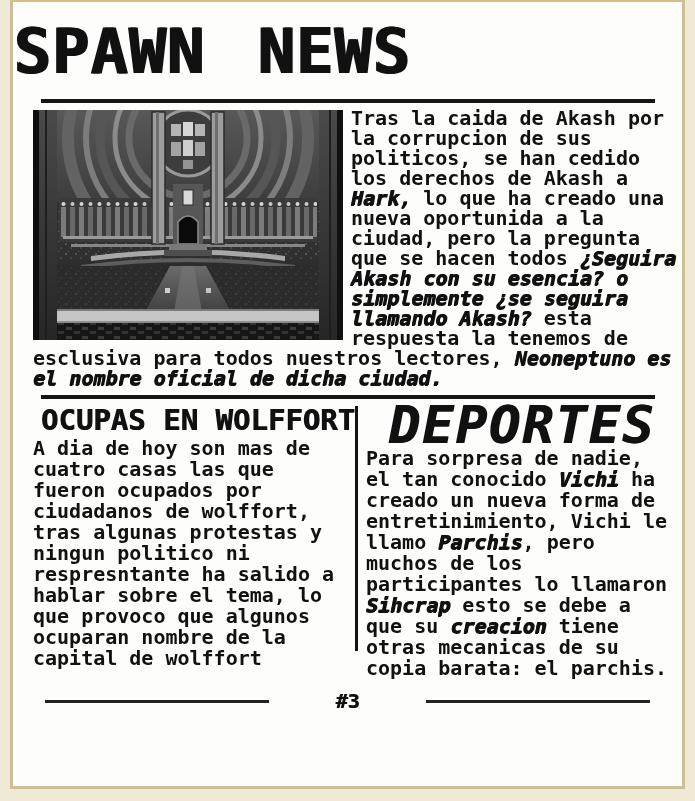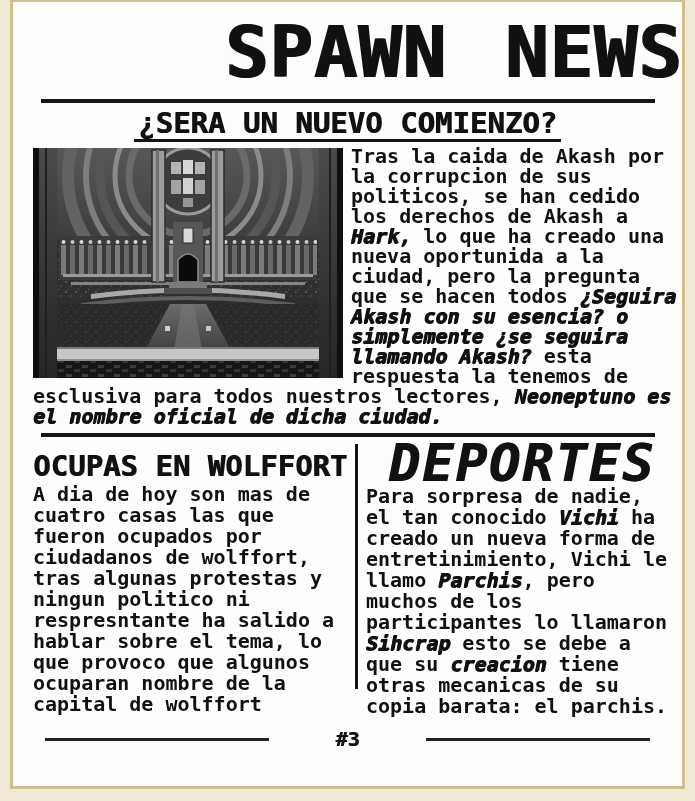--- a/index.html
+++ b/index.html
@@ -12,22 +12,22 @@
   }
   .sheet{
     position:absolute;left:10px;top:0;
     width:675px;height:789px;box-sizing:border-box;
     background:#fdfdfb;
     border:3px solid #d2bd90;border-top-width:2px;
     overflow:hidden;
   }
   
   .masthead{
-    margin-top:10px;text-align:right;
-    font-size:72px;line-height:80px;font-weight:bold;
+    margin-top:10px;text-align:left;
+    font-size:62px;line-height:80px;font-weight:bold;
     letter-spacing:1px;word-spacing:14px;
     text-shadow:2px 0 0 currentColor;
     white-space:nowrap;
   }
   .rule{height:4px;background:#161616;width:614px;margin:7px auto 5px;}
   
   .headline-wrap{text-align:center;margin-bottom:3px;}
   .headline-text{
     display:inline-block;font-size:29px;line-height:30px;font-weight:bold;
     border-bottom:3px solid #141414;padding:0 4px 1px;
@@ -44,21 +44,21 @@
     margin:2px 8px 2px 0;background:#141414;
   }
   .b{text-shadow:0.9px 0 0 currentColor,0 0.6px 0 currentColor;font-style:italic;}
   
   .columns{display:flex;margin:0 4px 0 20px;}
   .col-left{width:322px;flex:none;}
   .col-divider{width:3px;height:245px;background:#141414;flex:none;margin-top:2px;}
   .col-right{flex:1;padding-left:8px;}
   .heading-left{
     font-size:29px;line-height:32px;font-weight:bold;white-space:nowrap;
-    text-shadow:0.8px 0 0 currentColor;margin:8px 0 2px 0;
+    text-shadow:0.8px 0 0 currentColor;margin:0 0 2px 0;text-align:right;
   }
   .heading-right{
     font-size:52px;line-height:42px;font-weight:bold;text-align:center;
     letter-spacing:2px;text-shadow:1px 0 0 currentColor;margin:0 0 2px 0;
     white-space:nowrap;
     font-style:italic;
   }
   .col-body{font-size:20px;line-height:21px;font-weight:700;}
   
   .footer{margin-top:10px;}
@@ -68,23 +68,20 @@
 </style>
 </head>
 <body>
 
 <div class="sheet">
 
   <div class="masthead">SPAWN NEWS</div>
 
   <div class="rule"></div>
 
-  <div class="headline-wrap">
-    <span class="headline-text">¿SERA UN NUEVO COMIENZO?</span>
-  </div>
 
   <div class="main-article">
     <svg class="photo" viewBox="0 0 310 230" aria-hidden="true">
       <defs>
         <linearGradient id="wallg" x1="0" y1="0" x2="0" y2="1">
           <stop offset="0" stop-color="#4a4a4a"></stop>
             <stop offset="1" stop-color="#262626"></stop>
         </linearGradient>
         <linearGradient id="hallg" x1="0" y1="0" x2="0" y2="1">
           <stop offset="0" stop-color="#585858"></stop>

